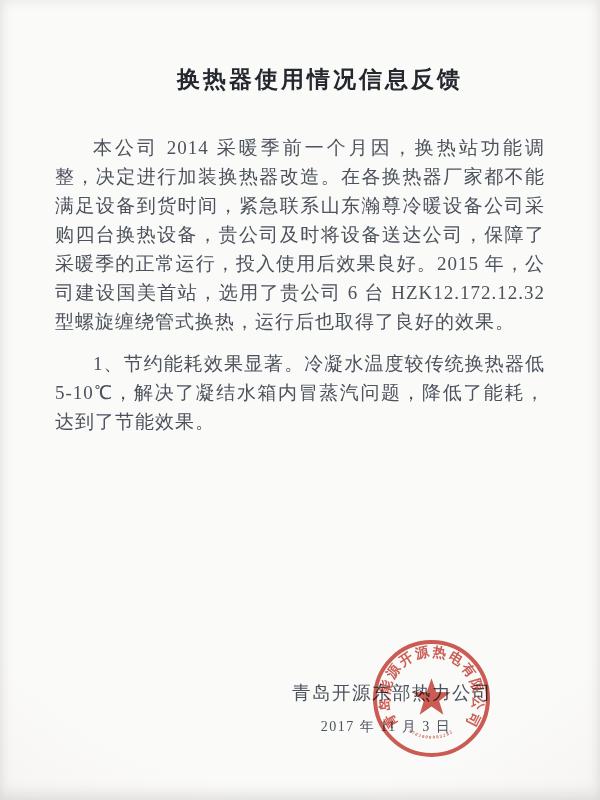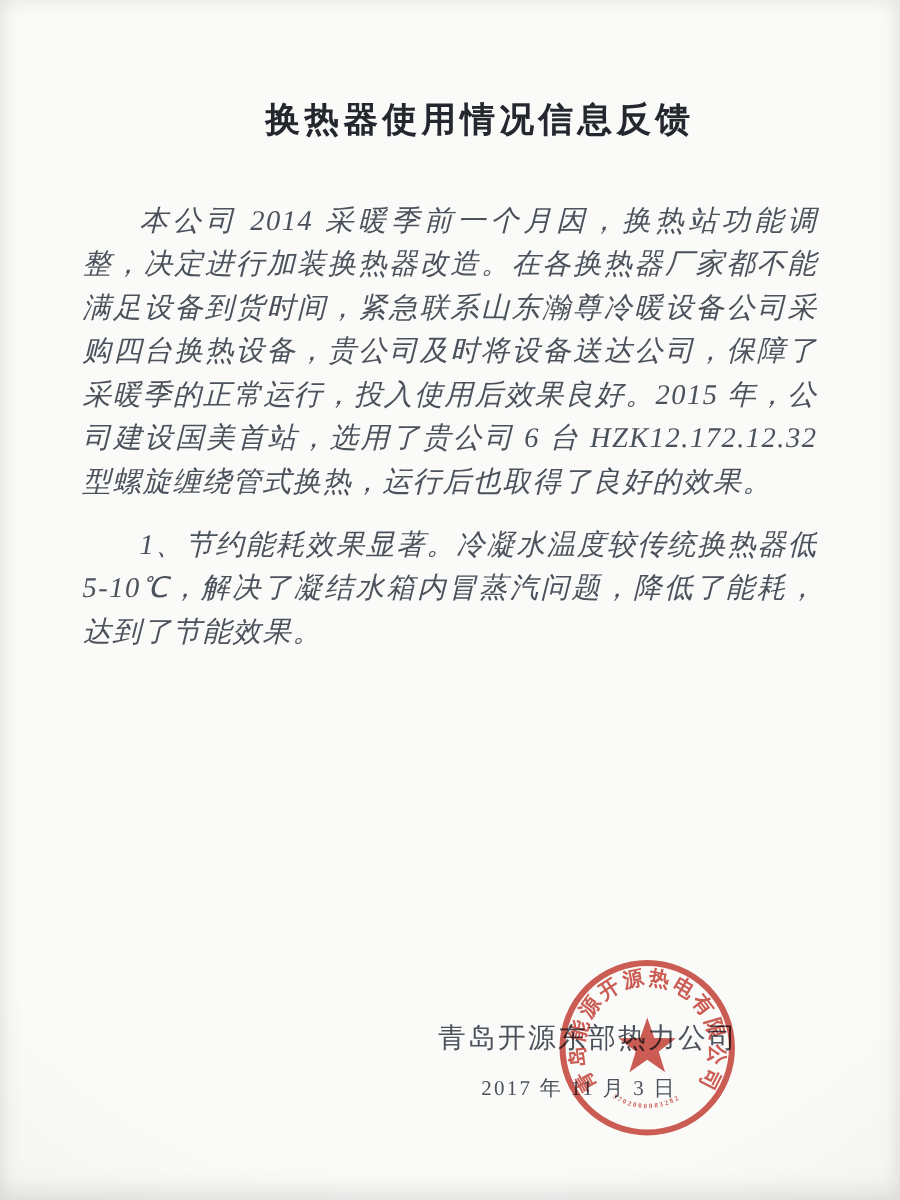--- a/index.html
+++ b/index.html
@@ -34,21 +34,20 @@
   .content {
     margin: 38px 55px 0 55px;
     font-size: 19px;
     line-height: 29px;
     letter-spacing: 1px;
     text-align: justify;
   }
   .content p {
     margin: 0 0 13px 0;
     text-indent: 2em;
-    font-style: italic;
   }
   .signature {
     position: absolute;
     top: 680px;
     right: 108px;
     text-align: center;
     font-size: 18.5px;
     letter-spacing: 1.5px;
     color: #4c525c;
   }

